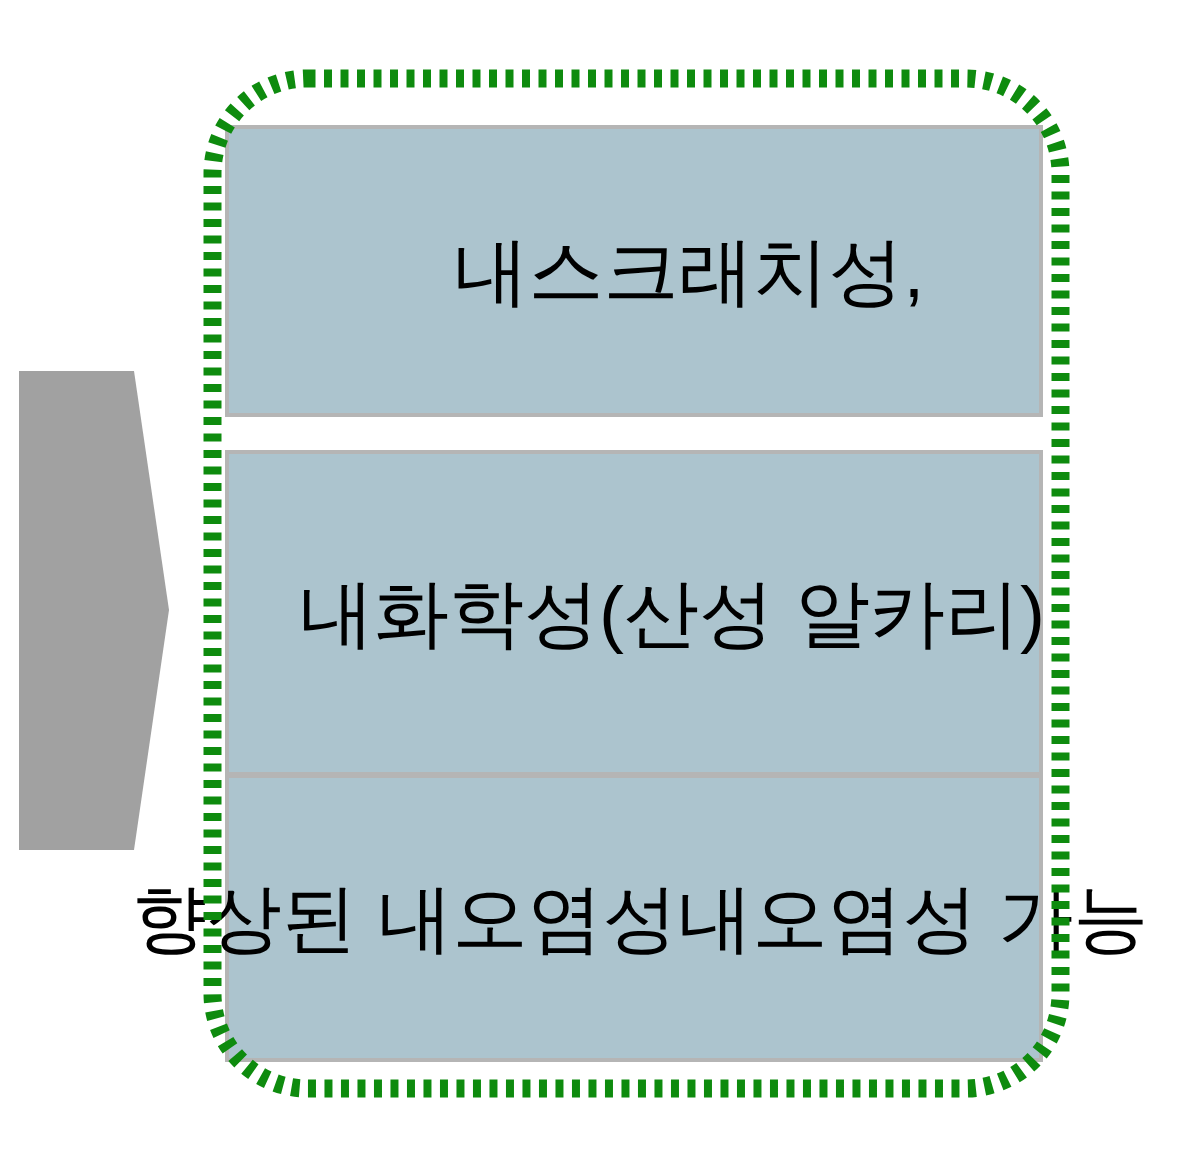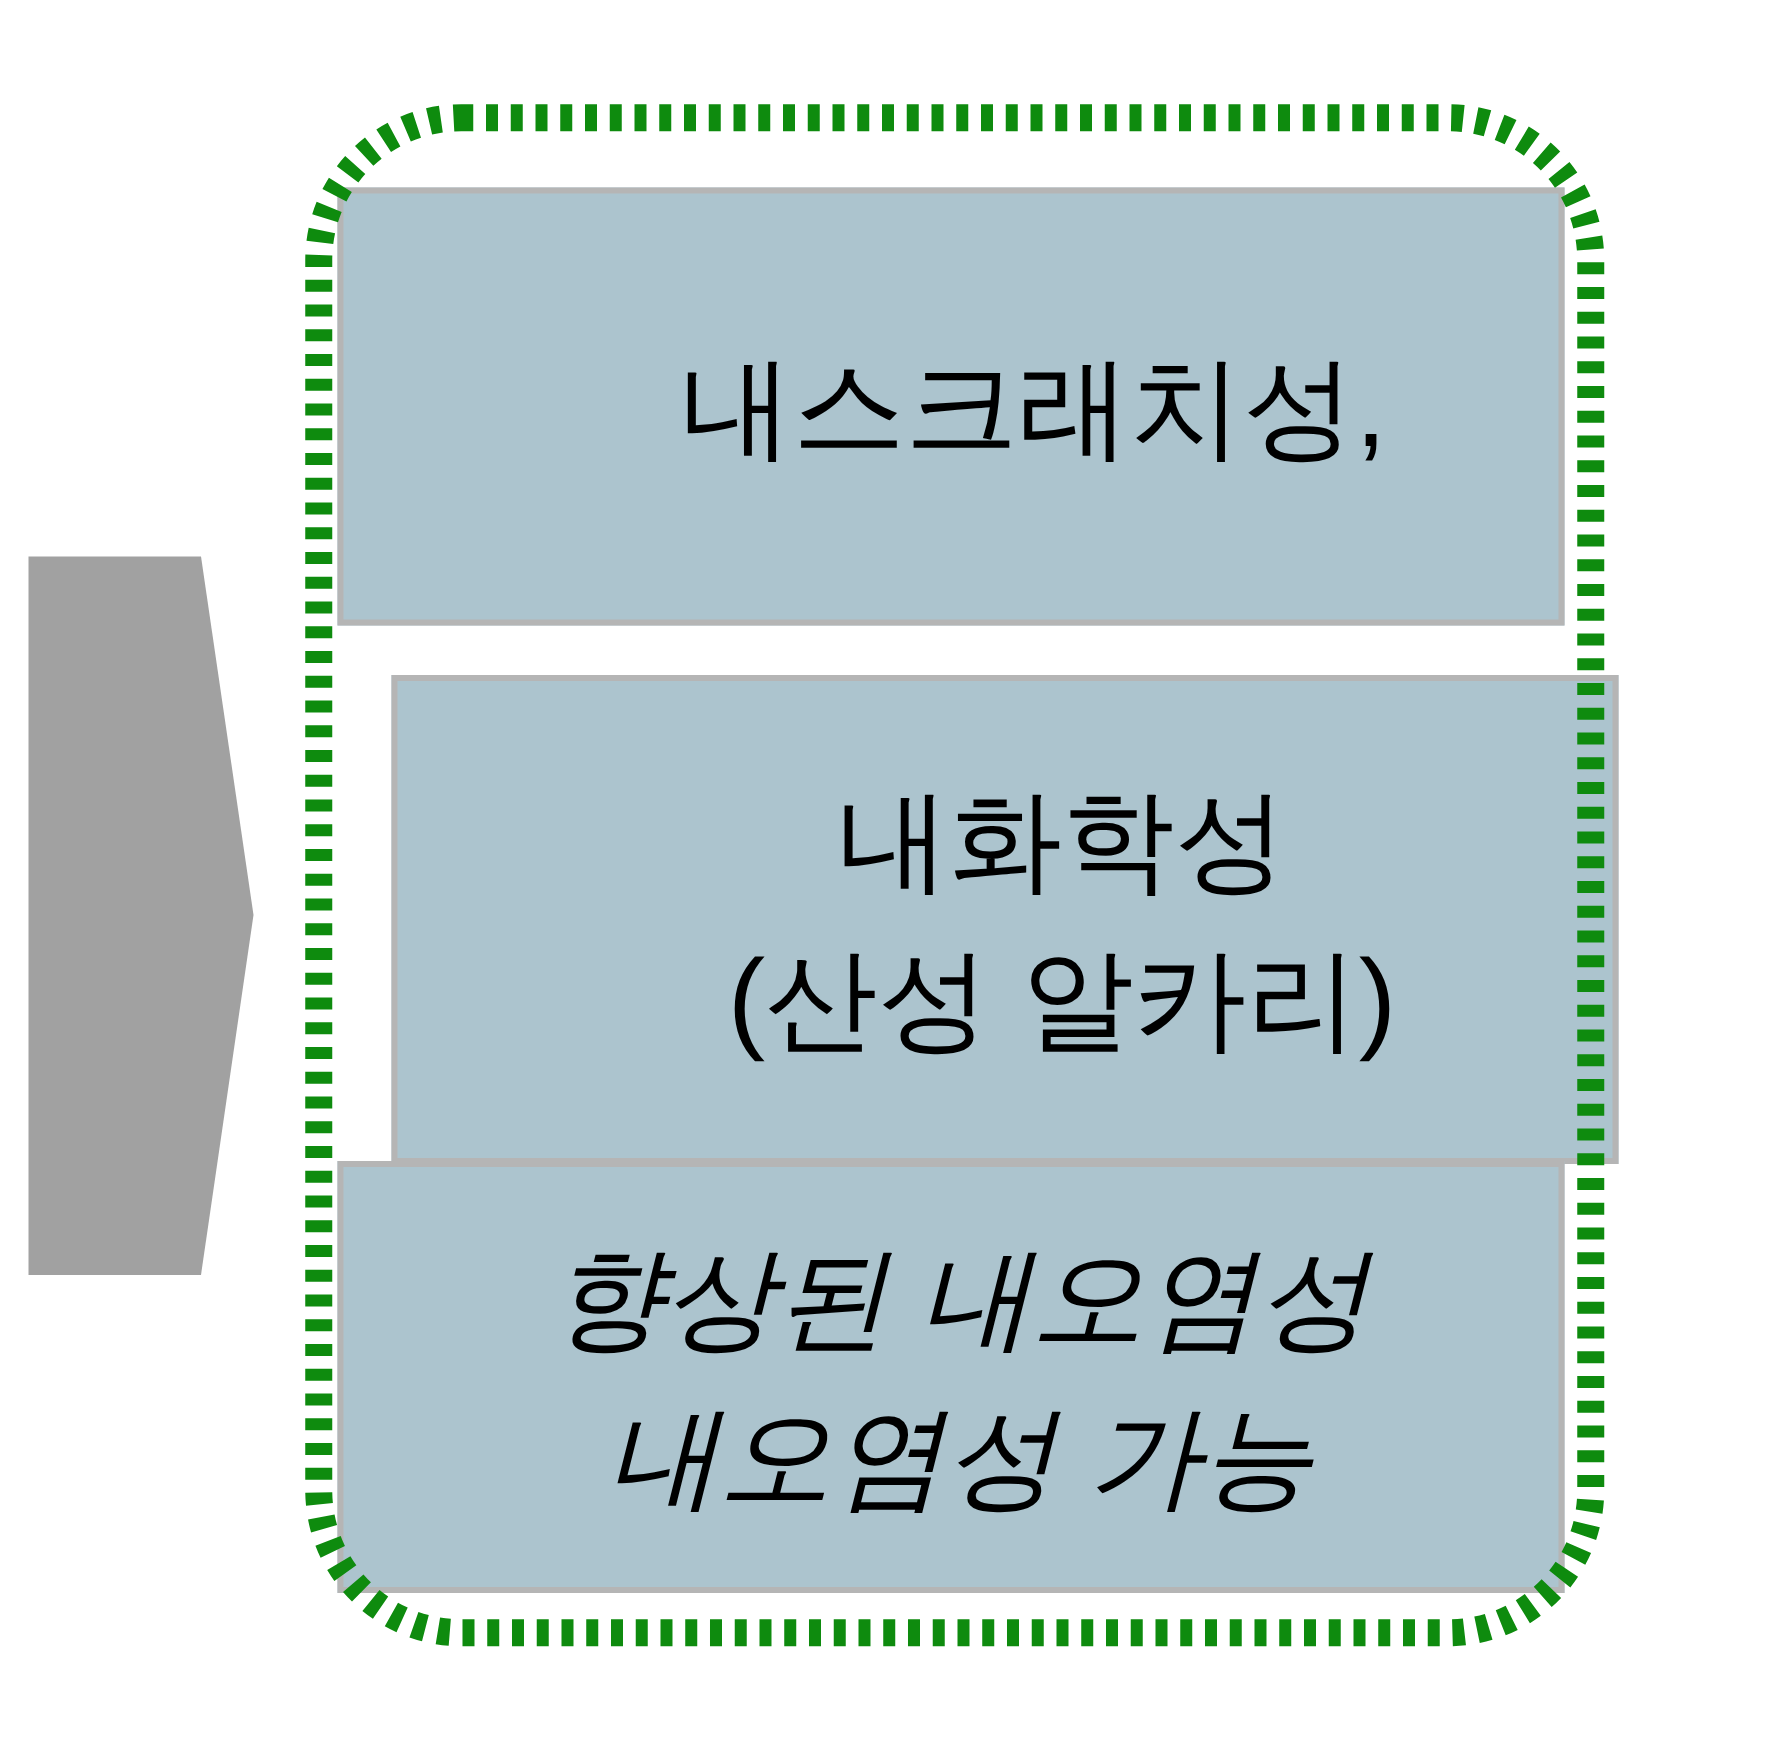--- a/index.html
+++ b/index.html
@@ -28,37 +28,37 @@
   .boxes { position: absolute; left: 0; top: 0; z-index: 2; }
 
   .feature-box {
     position: absolute;
     left: 225px;
     width: 818px;
     box-sizing: border-box;
     background: var(--box-fill, #ACC4CE);
     border: 4px solid var(--box-edge, #B5B5B5);
     display: flex;
-    flex-direction: column;
+    flex-direction: row;
     justify-content: center;
     align-items: center;
     text-align: center;
     color: var(--box-text, #000000);
     font-size: 75px;
     line-height: 106px;
     white-space: nowrap;
   }
   .box-1 { top: 125px; height: 292px; }
-  .box-2 { top: 450px; height: 326px; margin-left: 36px; }
+  .box-2 { top: 450px; height: 326px; }
   .box-3 { top: 774px; height: 288px; }
 
   
   .box-1 .line { transform: translateX(55px); }
   .box-2 .line { transform: translateX(38px); }
-  .box-3 .line { transform: translateX(6px); font-style: italic; }
+  .box-3 .line { transform: translateX(6px); }
 </style>
 </head>
 <body>
 
 <div class="stage">
 
   <svg class="layer under" viewBox="0 0 1179 1162">
     <polygon points="19,371 134,371 169,610 134,850 19,850" fill="#A1A1A1"></polygon>
   </svg>
 

